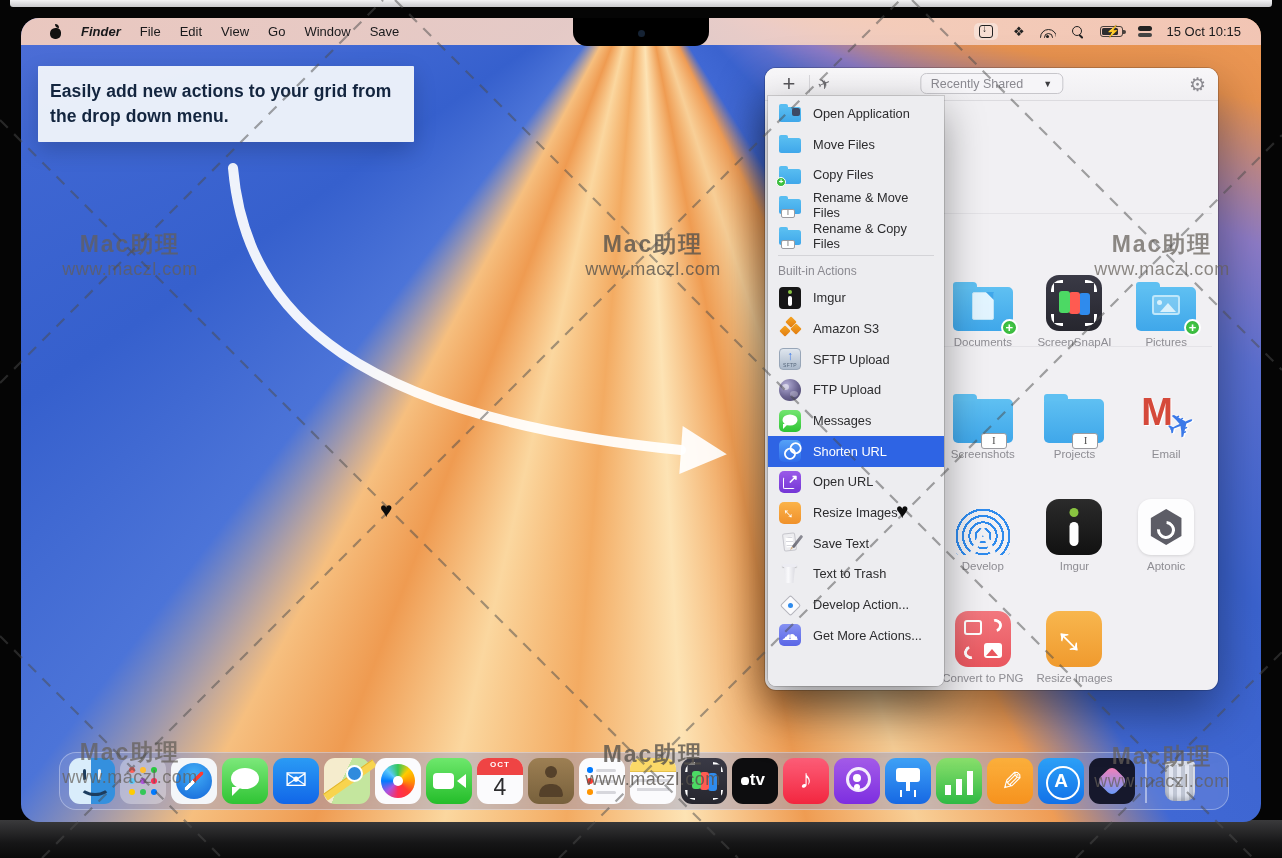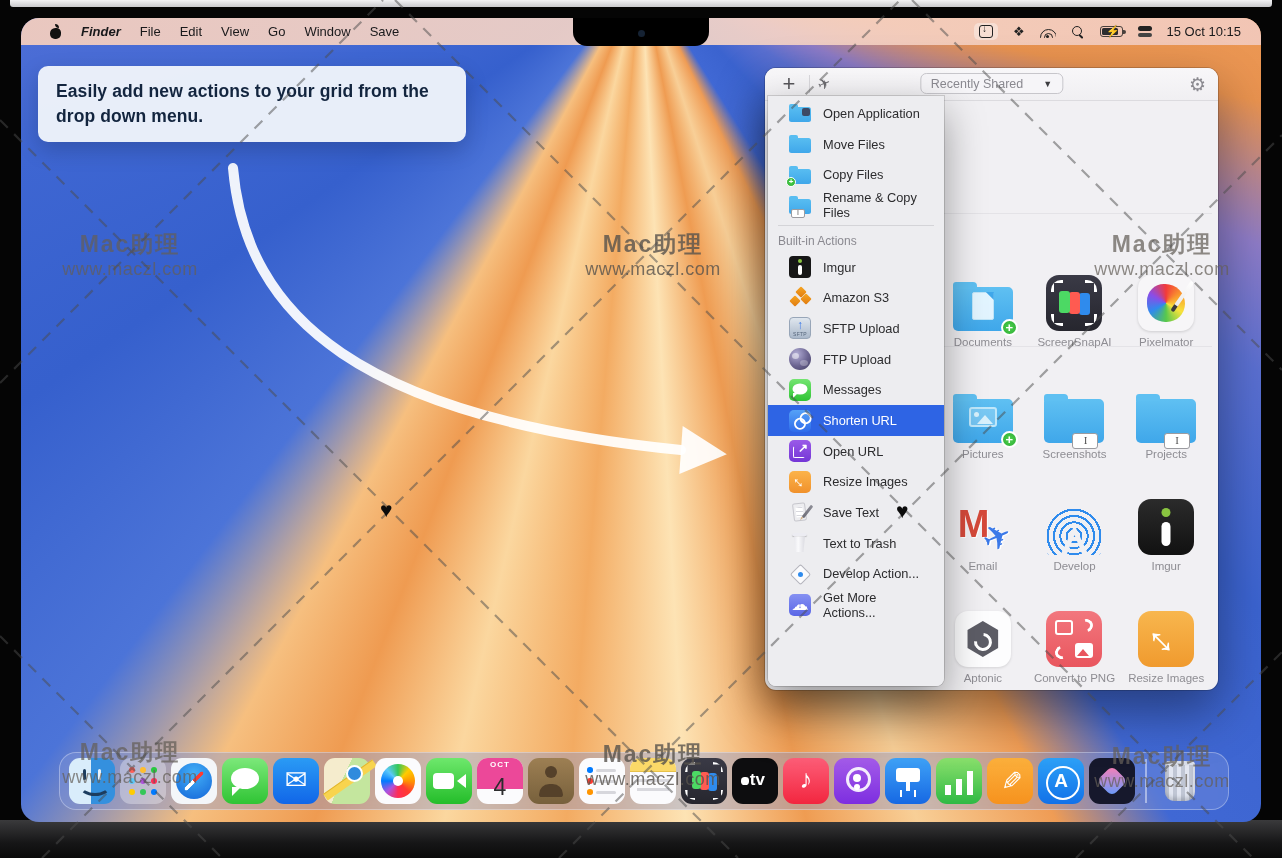--- a/index.html
+++ b/index.html
@@ -47,21 +47,21 @@
   .battery { position:relative; width:23px; height:11px; border:1.5px solid rgba(30,30,30,.8); border-radius:3px;}
   .battery::before { content:""; position:absolute; right:-4px; top:2.5px; width:2.5px; height:4px; background:rgba(30,30,30,.8); border-radius:0 2px 2px 0;}
   .battery::after { content:""; position:absolute; left:1px; top:1px; bottom:1px; width:16px; background:#2c2c2e; border-radius:1.5px;}
   .battery .bolt { position:absolute; left:6px; top:-2px; z-index:2; font-size:11px; color:#f5e6a8; text-shadow:0 0 1px #333;}
   .ic-cc { display:flex; flex-direction:column; gap:2px;}
   .ic-cc i { width:14px; height:4.5px; border-radius:3px; background:#222; display:block;}
   .ic-cc i:last-child { background:#444; width:14px;}
   .mb-clock { font-size:13px; color:#19191b; }
 
   
-  .callout { position:absolute; left:17px; top:48px; width:428px; min-height:76px; background:rgba(245,249,252,.93); border-radius:10px; box-shadow:0 8px 22px rgba(0,0,0,.18); padding:13px 18px; z-index:7;}
+  .callout { position:absolute; left:17px; top:48px; width:376px; min-height:76px; background:rgba(245,249,252,.93); border-radius:1px; box-shadow:0 8px 22px rgba(0,0,0,.18); padding:13px 12px; z-index:7;}
   .callout p { font-size:17.5px; line-height:1.42; color:#13253f; font-weight:600; letter-spacing:.1px;}
 
   
   .arrow-svg { position:absolute; left:0; top:0; z-index:6; pointer-events:none;}
 
   
   .panel { position:absolute; left:744px; top:50px; width:453px; height:622px; background:#f1f0f3; border-radius:11px; box-shadow:0 22px 50px rgba(0,0,0,.4), 0 0 0 1px rgba(0,0,0,.18); z-index:10;}
   .panel-toolbar { position:absolute; left:0; right:0; top:0; height:33px; background:linear-gradient(#f8f7f9,#f0eff2); border-radius:11px 11px 0 0; border-bottom:1px solid #dcdbdf; display:flex; align-items:center; padding:0 12px;}
   .tb-add { font-size:22px; color:#57565a; font-weight:400; line-height:1; width:24px; text-align:center; cursor:default;}
   .tb-sep { width:1px; height:18px; background:#d8d7db; margin:0 8px;}
@@ -122,21 +122,21 @@
   .cv-b { position:absolute; right:9px; bottom:9px; width:18px; height:15px; background:#fff; border-radius:3px;}
   .cv-b::after { content:""; position:absolute; left:2px; bottom:2px; width:0; height:0; border-left:6px solid transparent; border-right:6px solid transparent; border-bottom:7px solid #e9565e;}
   .cv-arr1, .cv-arr2 { position:absolute; width:13px; height:13px; border:3px solid #fff; border-radius:50%; border-left-color:transparent; border-bottom-color:transparent;}
   .cv-arr1 { right:9px; top:8px; transform:rotate(30deg);}
   .cv-arr2 { left:9px; bottom:8px; transform:rotate(210deg);}
   .sq-resize { background:linear-gradient(#f8b64e,#f09a2e); }
   .sq-resize::before { content:"↔"; position:absolute; left:50%; top:50%; transform:translate(-50%,-54%) rotate(45deg); font-size:40px; font-weight:700; color:#fff;}
 
   
   .menu { position:absolute; left:747px; top:78px; width:176px; height:590px; background:rgba(237,237,240,.98); border-radius:0 0 8px 8px; box-shadow:0 16px 40px rgba(0,0,0,.38), 0 0 0 1px rgba(0,0,0,.14); z-index:12; display:flex; flex-direction:column; padding:2px 0;}
-  .mi { height:30.7px; flex:none; display:flex; align-items:center; gap:11px; padding:0 20px; font-size:12.8px; color:#2c2c2e;}
+  .mi { height:30.7px; flex:none; display:flex; align-items:center; gap:11px; padding:0 10px; font-size:12.8px; color:#2c2c2e;}
   .mi.selected { background:#2e64e4; color:#fff;}
   .mi .ic { width:24px; height:24px; flex:none; position:relative; display:flex; align-items:center; justify-content:center;}
   .menu-sep { height:1px; background:#d4d4d8; margin:4px 10px; flex:none;}
   .menu-head { height:22px; flex:none; display:flex; align-items:center; padding:0 10px; font-size:12px; color:#8a8990;}
   .mfolder { position:relative; width:22px; height:15px; background:linear-gradient(#58bdf1,#3fa7ea); border-radius:1.5px 2.5px 2.5px 2.5px; margin-top:3px;}
   .mfolder::before { content:""; position:absolute; left:0; top:-3px; width:9px; height:4px; background:#58bdf1; border-radius:2px 2px 0 0;}
   .mb-app { position:absolute; right:1px; top:1px; width:8px; height:8px; background:#3d4a66; border-radius:2px;}
   .mb-plus { position:absolute; left:-3px; bottom:-3px; width:10px; height:10px; background:radial-gradient(#4fd24f,#2cab33); border:1.5px solid #fff; border-radius:50%; color:#fff; font-size:8px; font-weight:700; line-height:8px; text-align:center;}
   .mb-ren { position:absolute; left:2px; bottom:-4px; width:14px; height:9px; background:#fff; border:1px solid #9b9ba0; border-radius:2px;}
   .mb-ren::before { content:"I"; position:absolute; left:50%; top:-1px; transform:translateX(-50%); font-size:7px; color:#555;}
@@ -207,21 +207,21 @@
   .dk-maps { background:linear-gradient(115deg,#f5eccd 0 42%,#c4e69e 42% 100%);}
   .dk-maps::before { content:""; position:absolute; left:-4px; top:18px; width:60px; height:7px; background:#f8d44e; transform:rotate(-35deg); border-top:1.5px solid #e0b52e;}
   .dk-maps::after { content:""; position:absolute; right:7px; top:7px; width:13px; height:13px; background:#2f8bdd; border:2px solid #fff; border-radius:50%;}
   .dk-photos { background:#fbfbfd;}
   .dk-photos::before { content:""; position:absolute; left:6px; top:6px; width:34px; height:34px; border-radius:50%; background:conic-gradient(#34c759,#ffcc00,#ff9500,#ff3b30,#ff2d55,#af52de,#007aff,#5ac8fa,#34c759);}
   .dk-photos::after { content:""; position:absolute; left:18px; top:18px; width:10px; height:10px; background:#fff; border-radius:50%;}
   .dk-facetime { background:linear-gradient(#6ee86c,#24bd2a);}
   .dk-facetime::before { content:""; position:absolute; left:7px; top:15px; width:21px; height:16px; background:#fff; border-radius:4px;}
   .dk-facetime::after { content:""; position:absolute; right:6px; top:16px; width:0; height:0; border-top:7px solid transparent; border-bottom:7px solid transparent; border-right:9px solid #fff;}
   .dk-calendar { background:#fbfbfd; overflow:hidden;}
-  .dk-cal-month { position:absolute; left:0; right:0; top:0; height:31px; background:#ec4899; color:#fff; font-size:8px; font-weight:700; text-align:center; line-height:13px; letter-spacing:1px;}
+  .dk-cal-month { position:absolute; left:0; right:0; top:0; height:17px; background:#ef4444; color:#fff; font-size:8px; font-weight:700; text-align:center; line-height:13px; letter-spacing:1px;}
   .dk-cal-day { position:absolute; left:0; right:0; top:13px; bottom:0; color:#2c2c2e; font-size:23px; font-weight:400; text-align:center; line-height:32px;}
   .dk-contacts { background:linear-gradient(#9d7f53,#77603c);}
   .dk-contacts::before { content:""; position:absolute; left:17px; top:8px; width:12px; height:12px; background:#55412a; border-radius:50%;}
   .dk-contacts::after { content:""; position:absolute; left:11px; bottom:7px; width:24px; height:13px; background:#55412a; border-radius:12px 12px 3px 3px;}
   .dk-reminders { background:#fbfbfd;}
   .dk-reminders::before { content:""; position:absolute; left:8px; top:9px; width:5.5px; height:5.5px; border-radius:50%; background:#007aff; box-shadow:0 11px 0 #ff3b30, 0 22px 0 #ff9500;}
   .dk-reminders::after { content:""; position:absolute; left:17px; top:10.5px; width:20px; height:3px; border-radius:2px; background:#d7d7dc; box-shadow:0 11px 0 #d7d7dc, 0 22px 0 #d7d7dc;}
   .dk-notes { background:#fbfbfd; overflow:hidden;}
   .dk-notes::before { content:""; position:absolute; left:0; right:0; top:0; height:13px; background:#fbd968; border-bottom:1px solid #e8c24a;}
   .dk-notes::after { content:""; position:absolute; left:7px; top:21px; width:32px; height:2.5px; background:#d9d9de; box-shadow:0 9px 0 #d9d9de;}
@@ -334,27 +334,20 @@
           <span class="lbl">Documents</span>
         </div>
         <div class="cell">
           <span class="sq sq-screensnap">
               <span class="snap-cards"></span>
               <span class="snap-frame"></span>
             </span>
           <span class="lbl">ScreenSnapAI</span>
         </div>
         <div class="cell">
-          <span class="sq sq-pixelmator">
-              <span class="pxm-blob"></span>
-              <span class="pxm-brush"></span>
-            </span>
-          <span class="lbl">Pixelmator</span>
-        </div>
-        <div class="cell">
           <span class="bigfolder">
               <span class="pic-glyph"></span>
               <span class="badge-plus">+</span>
             </span>
           <span class="lbl">Pictures</span>
         </div>
         <div class="cell">
           <span class="bigfolder">
               <span class="badge-rename"></span>
             </span>
@@ -422,20 +415,28 @@
           </span>
         <span>Move Files</span>
       </div>
       <div class="mi">
         <span class="ic">
             <span class="mfolder">
               <span class="mb-plus">+</span>
             </span>
           </span>
         <span>Copy Files</span>
+      </div>
+      <div class="mi">
+        <span class="ic">
+            <span class="mfolder">
+              <span class="mb-ren"></span>
+            </span>
+          </span>
+        <span>Rename &amp; Move Files</span>
       </div>
       <div class="mi">
         <span class="ic">
             <span class="mfolder">
               <span class="mb-ren"></span>
             </span>
           </span>
         <span>Rename &amp; Copy Files</span>
       </div>
       <div class="menu-sep"></div>

